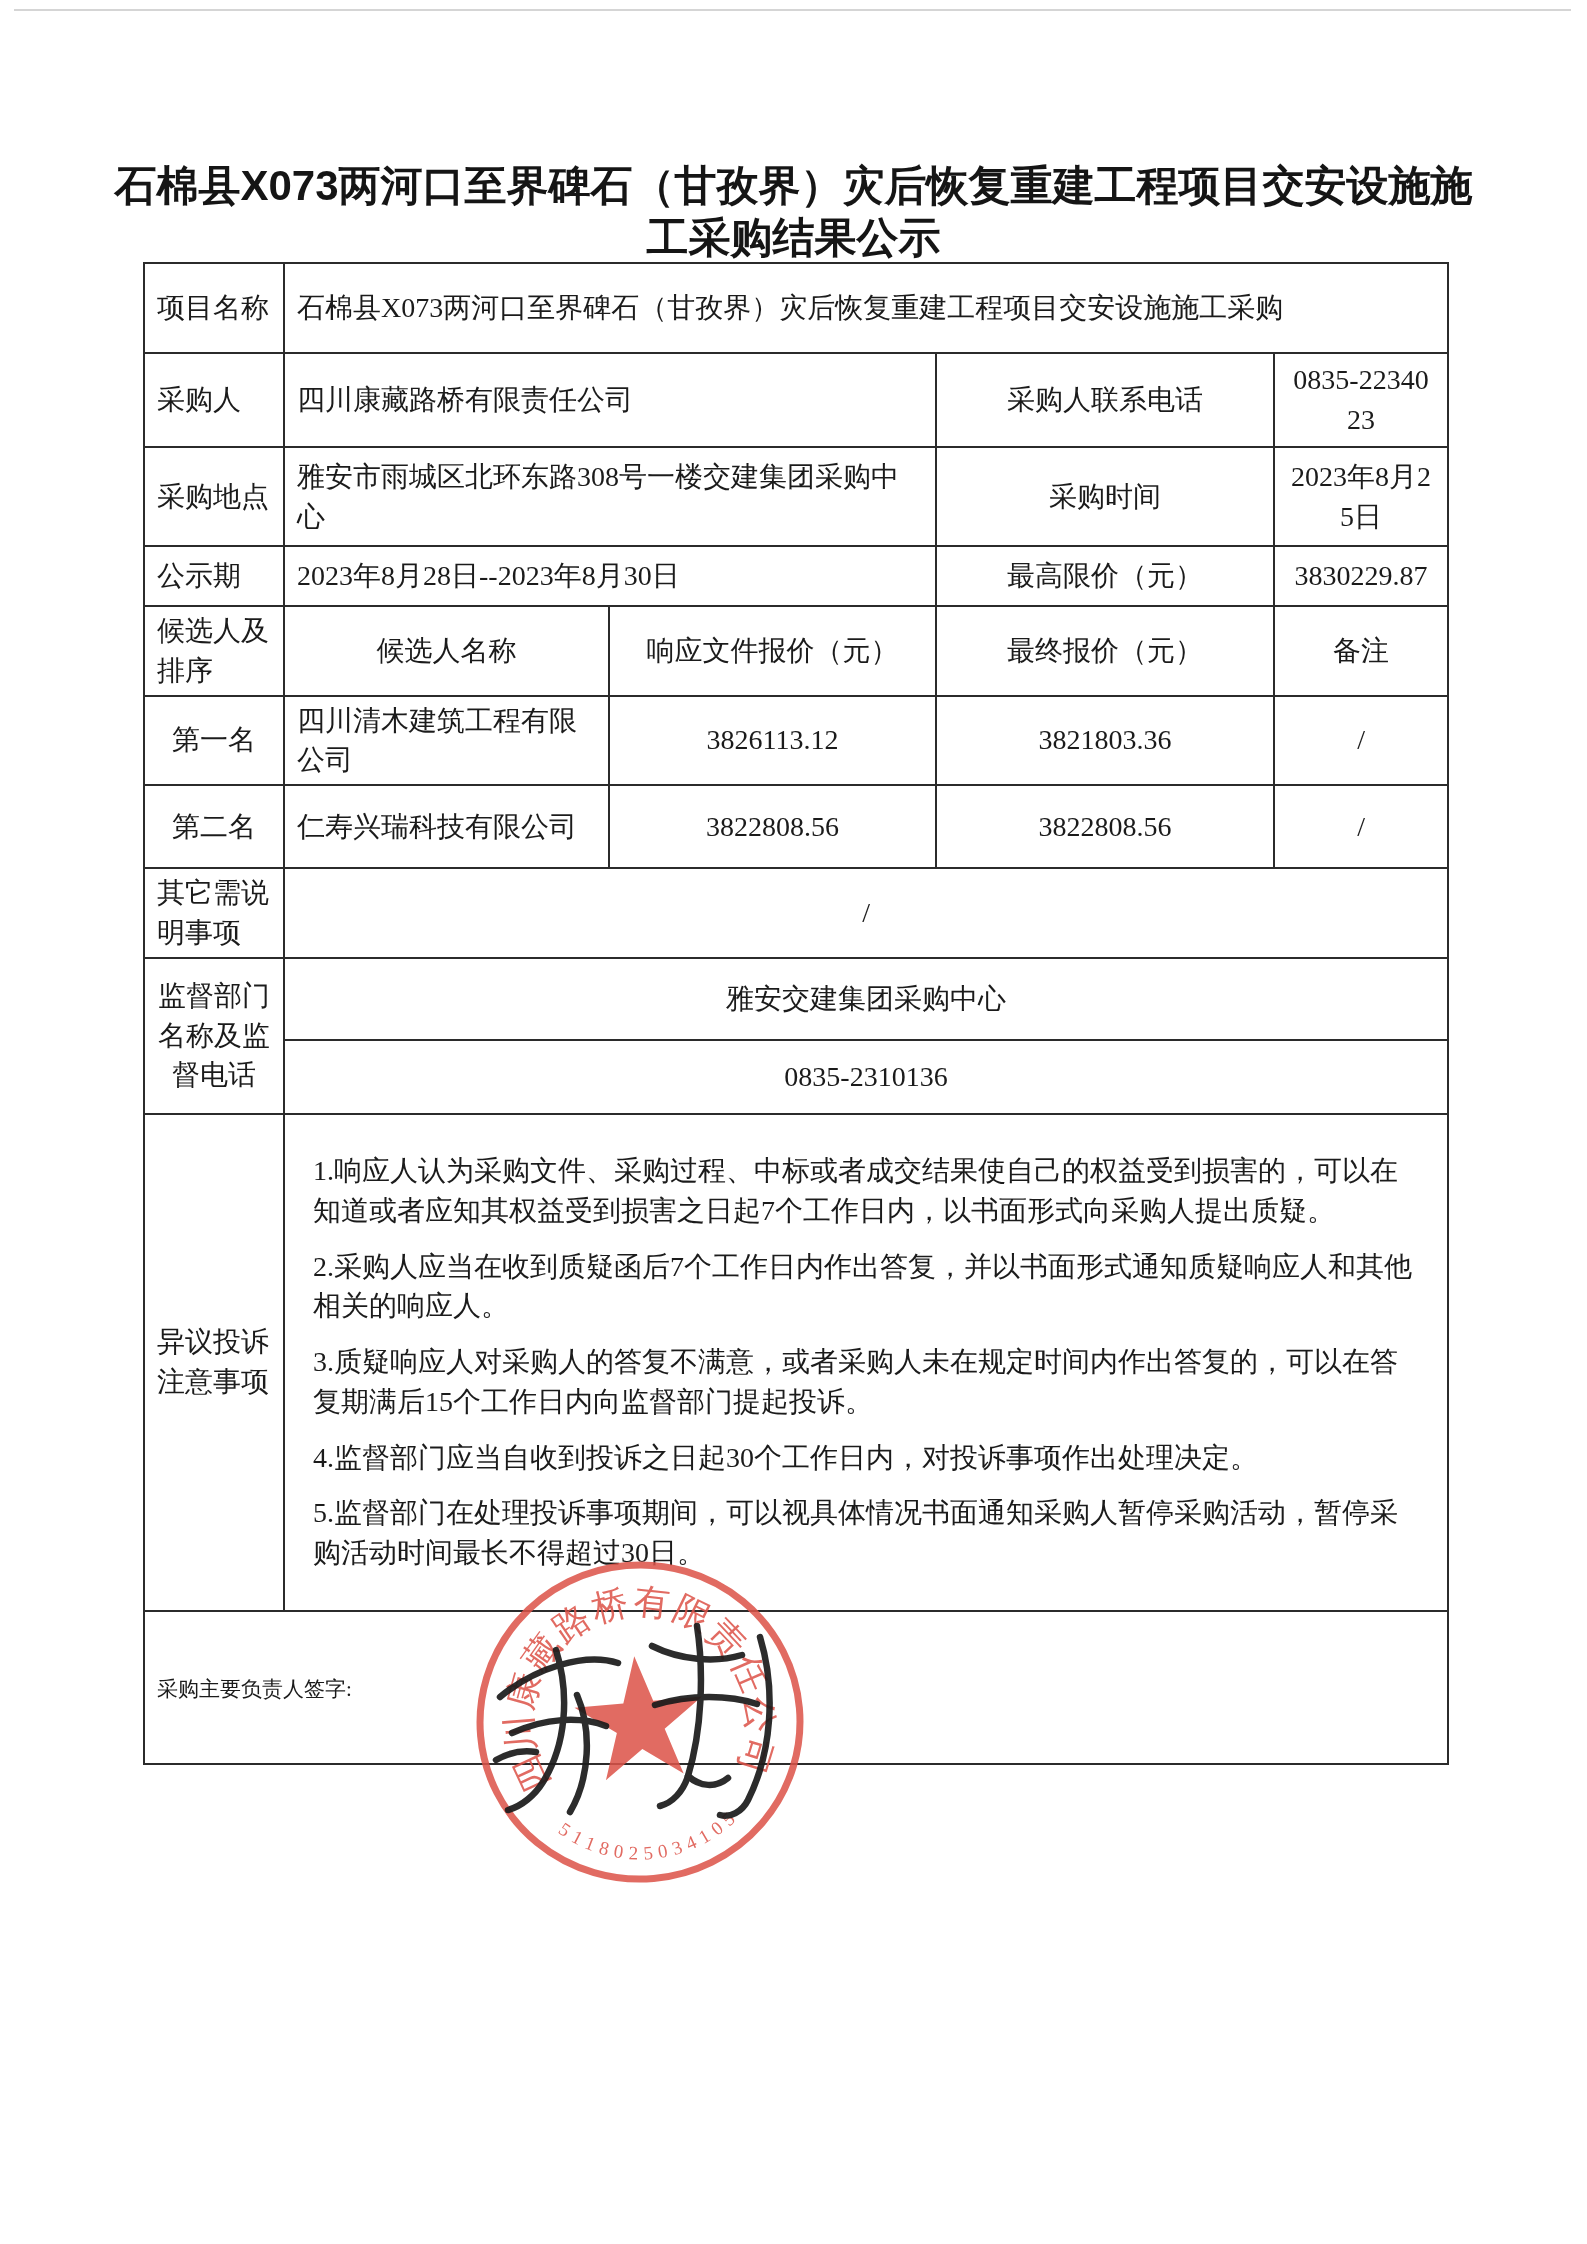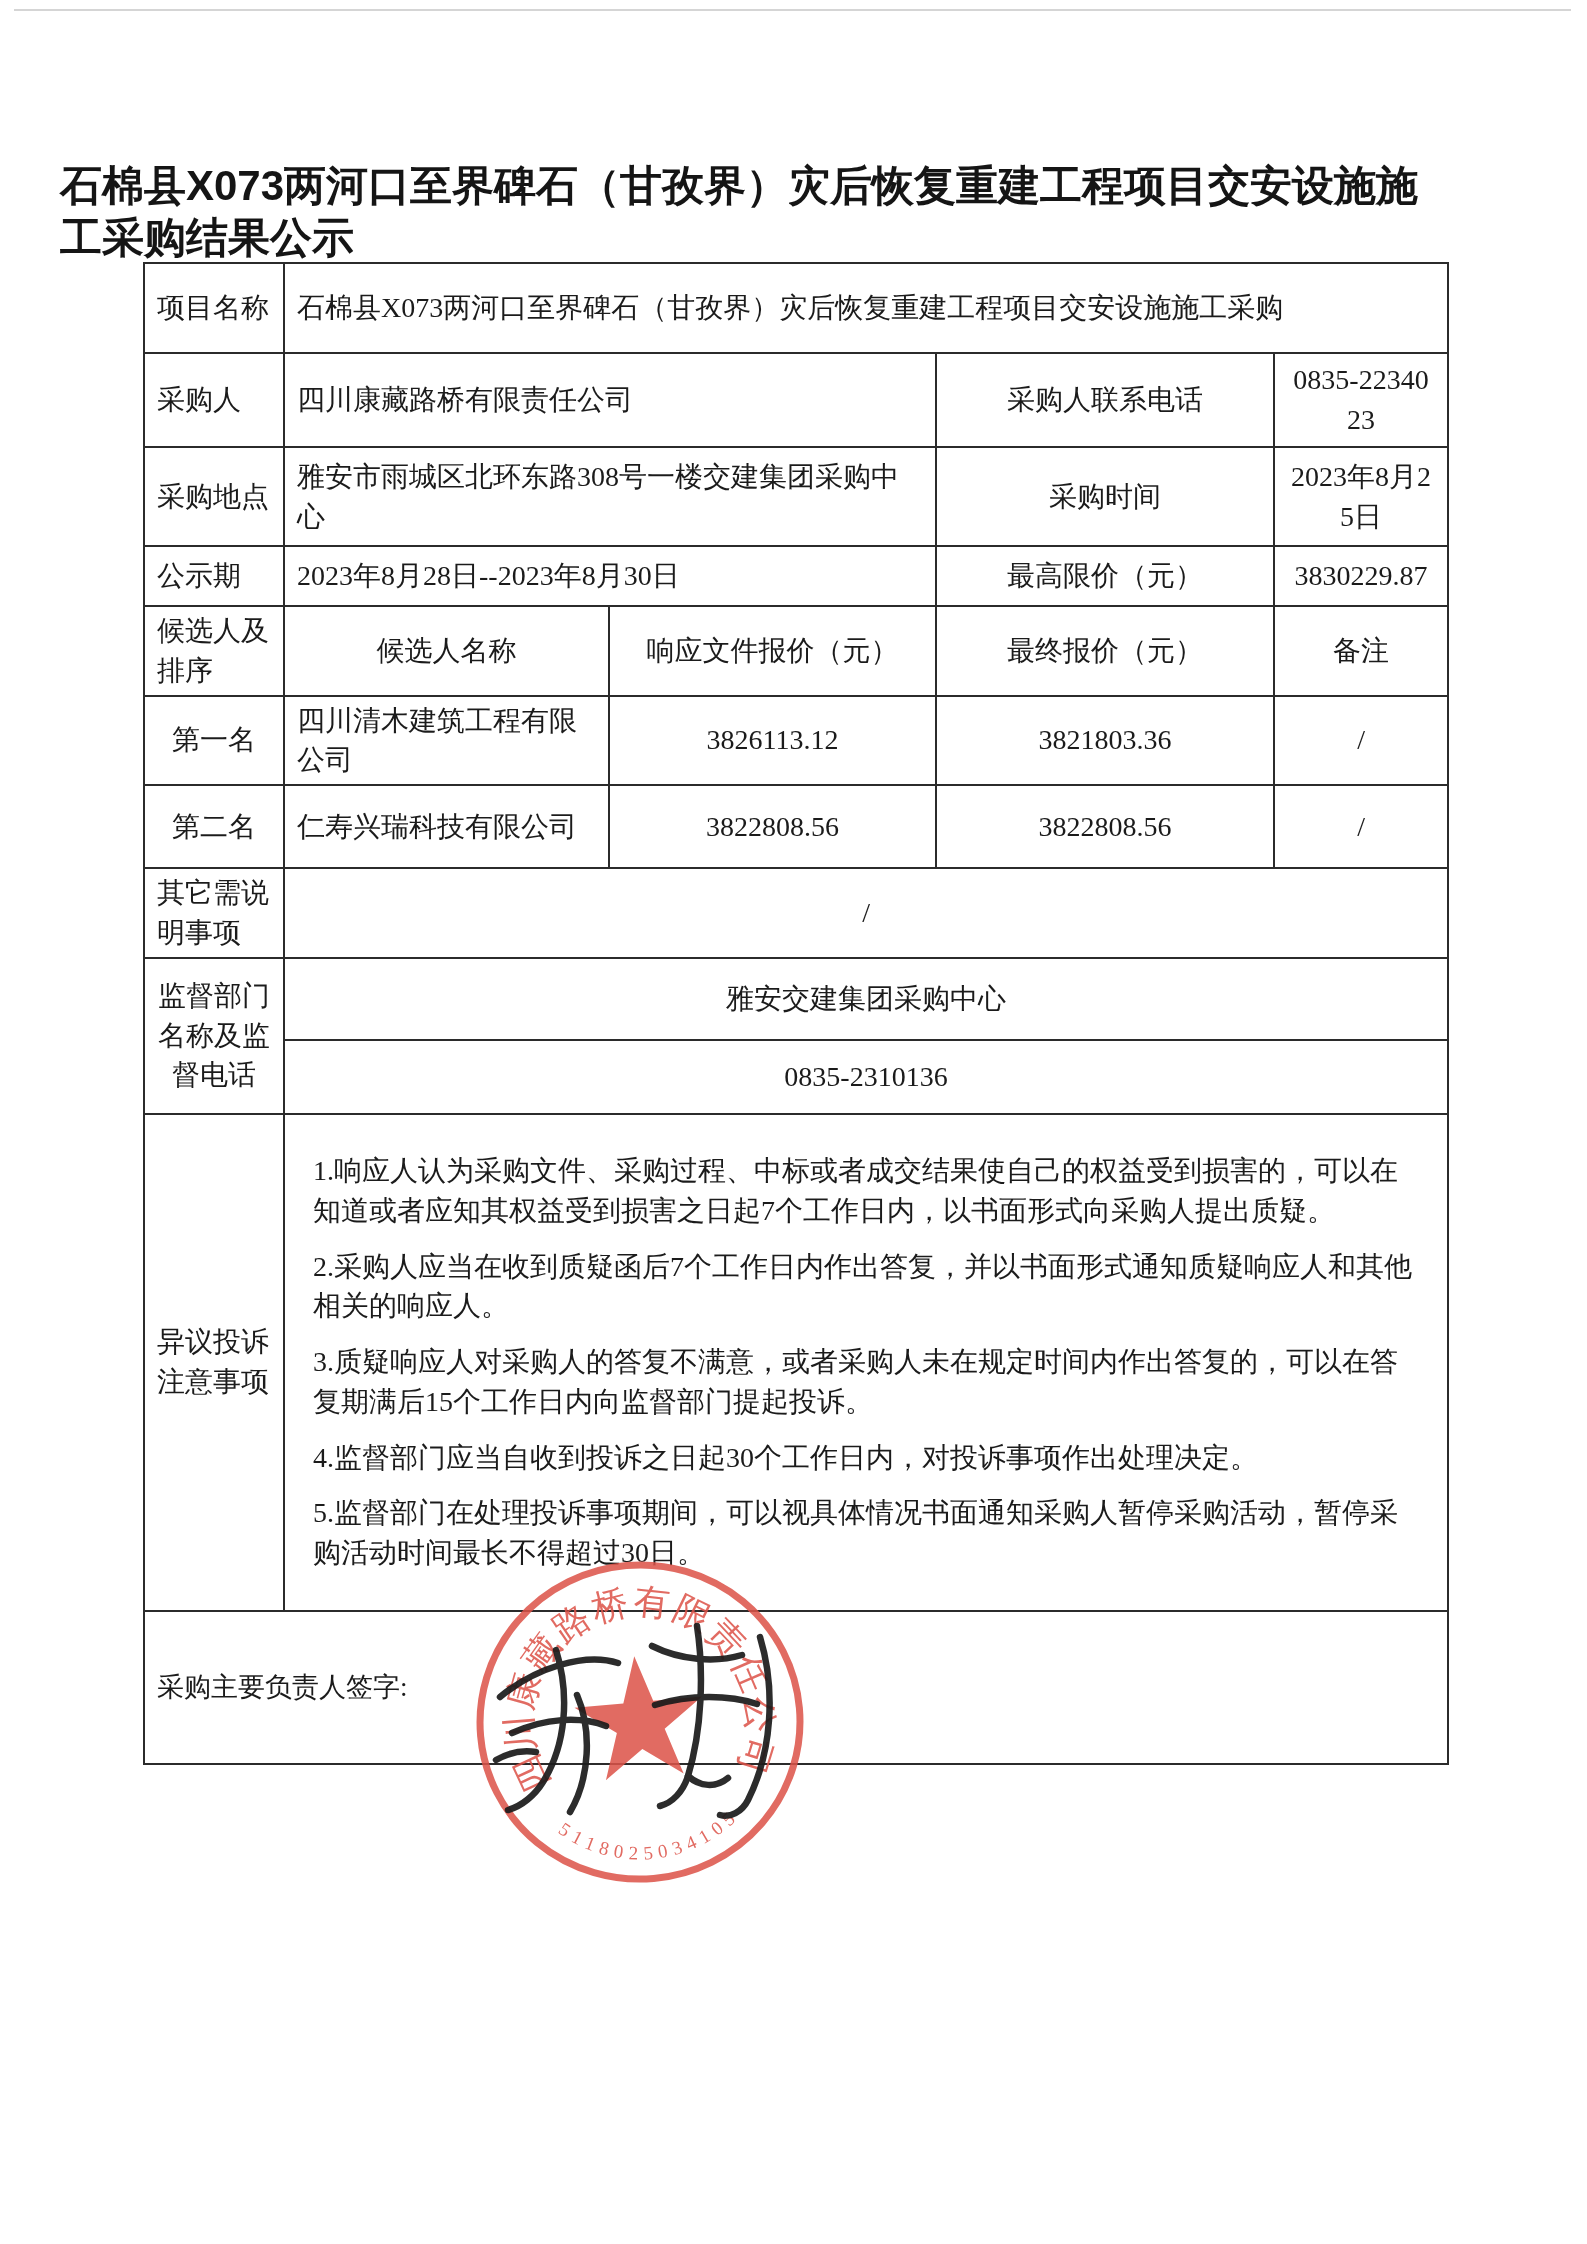--- a/index.html
+++ b/index.html
@@ -11,20 +11,21 @@
     overflow:hidden;
     font-family:"Liberation Serif","DejaVu Serif",serif;
     color:#1b1b1b;
   }
   .scan-line{
     position:absolute;top:9px;left:14px;right:16px;height:2px;
     background:#c7c7c7;opacity:.75;
   }
   .title{
     position:absolute;top:160px;left:60px;right:60px;
+    text-align:center;
     font-family:"Liberation Sans","DejaVu Sans",sans-serif;
     font-weight:700;
     font-size:42px;line-height:52px;
     color:#151515;
     letter-spacing:0px;
   }
   table.doc{
     position:absolute;left:143px;top:262px;
     width:1304px;
     border-collapse:collapse;table-layout:fixed;
@@ -46,21 +47,21 @@
   tr.r4{height:60px}
   tr.r5{height:76px}
   tr.r6{height:89px}
   tr.r7{height:83px}
   tr.r8{height:79px}
   tr.r9a{height:82px}
   tr.r9b{height:74px}
   tr.r10{height:497px}
   tr.r11{height:153px}
   .obj p{margin:16px;padding:0;}
-  .sig-label{font-size:27px;}
+  .sig-label{font-size:21px;}
   #stamp-svg{
     position:absolute;left:440px;top:1540px;
     width:420px;height:370px;
     pointer-events:none;
   }
   .seal{opacity:.86;}
   .seal text{
     font-family:"Liberation Serif","DejaVu Serif",serif;
     fill:#dd5349;
   }

